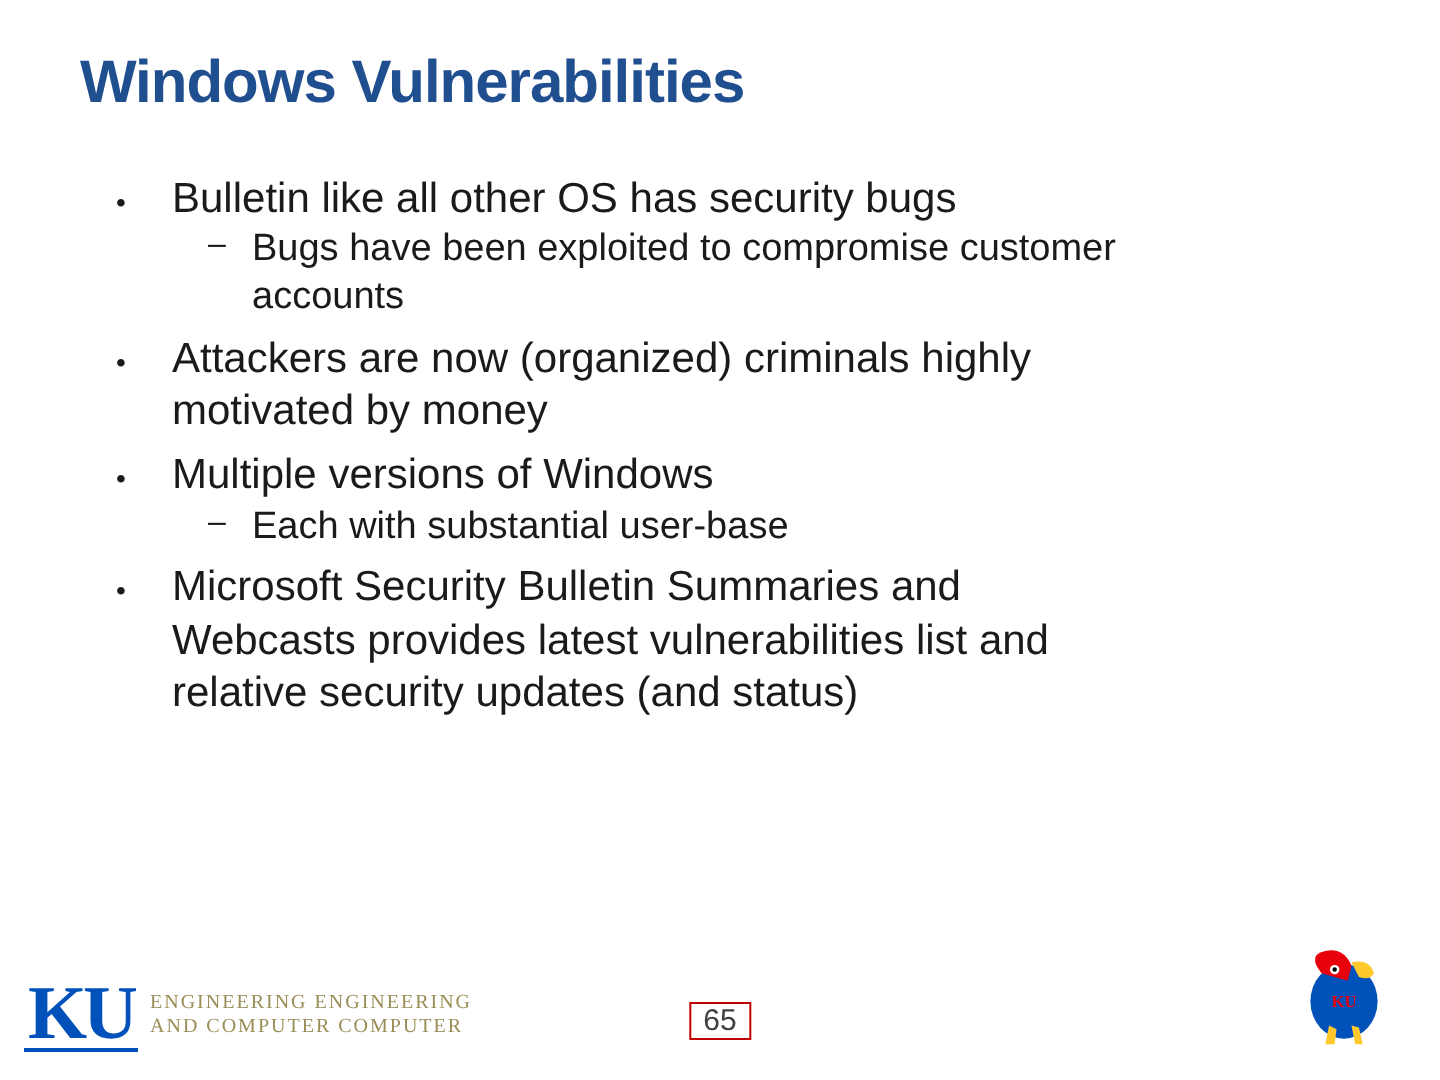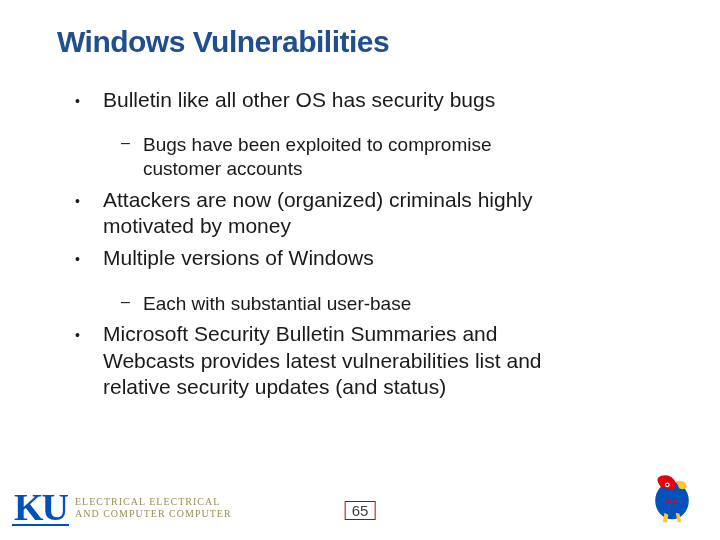--- a/index.html
+++ b/index.html
@@ -6,21 +6,21 @@
   html, body { width: 720px; height: 540px; }
   body {
     font-family: Verdana, Geneva, sans-serif;
     background: #fff;
     position: relative;
   }
   .slide {
     width: 604px;
     height: 540px;
     position: relative;
-    padding: 25px 40px 0 57px;
+    padding: 25px 40px 0 40px;
   }
   .title {
     color: #204f8f;
     font-size: 30px;
     font-weight: bold;
     margin-bottom: 28px;
     letter-spacing: -0.5px;
   }
   .content {
     font-size: 21px;
@@ -40,21 +40,21 @@
     content: "•";
     position: absolute;
     left: 0;
     top: 6px;
     font-size: 14px;
     color: #1a1a1a;
   }
   ul.lvl2 {
     list-style: none;
     padding-left: 18px;
-    margin-top: 20px;
+    margin-top: 0;
     margin-bottom: 4px;
   }
   ul.lvl2 > li {
     position: relative;
     padding-left: 22px;
     font-size: 19px;
     line-height: 1.25;
   }
   ul.lvl2 > li::before {
     content: "–";
@@ -145,21 +145,21 @@
       <li>
         <span>Microsoft Security Bulletin Summaries and Webcasts provides latest vulnerabilities list and relative security updates (and status)</span>
       </li>
     </ul>
   </div>
 
   <div class="footer">
     <div class="logo-left">
       <div class="ku-mark">KU</div>
       <div class="dept">
-        <div>ELECTRICAL ELECTRICAL</div>
+        <div>ENGINEERING ENGINEERING</div>
         <div>AND COMPUTER COMPUTER</div>
       </div>
     </div>
 
     <div class="pagenum">65</div>
 
     <div class="logo-right">
       <svg viewBox="0 0 60 60" width="56" height="56">
         <ellipse cx="30" cy="35" rx="18" ry="20" fill="#0051ba"></ellipse>
         <path d="M 18 20 Q 10 10 20 8 Q 30 6 34 16 L 32 24 Z" fill="#e8000d"></path>

